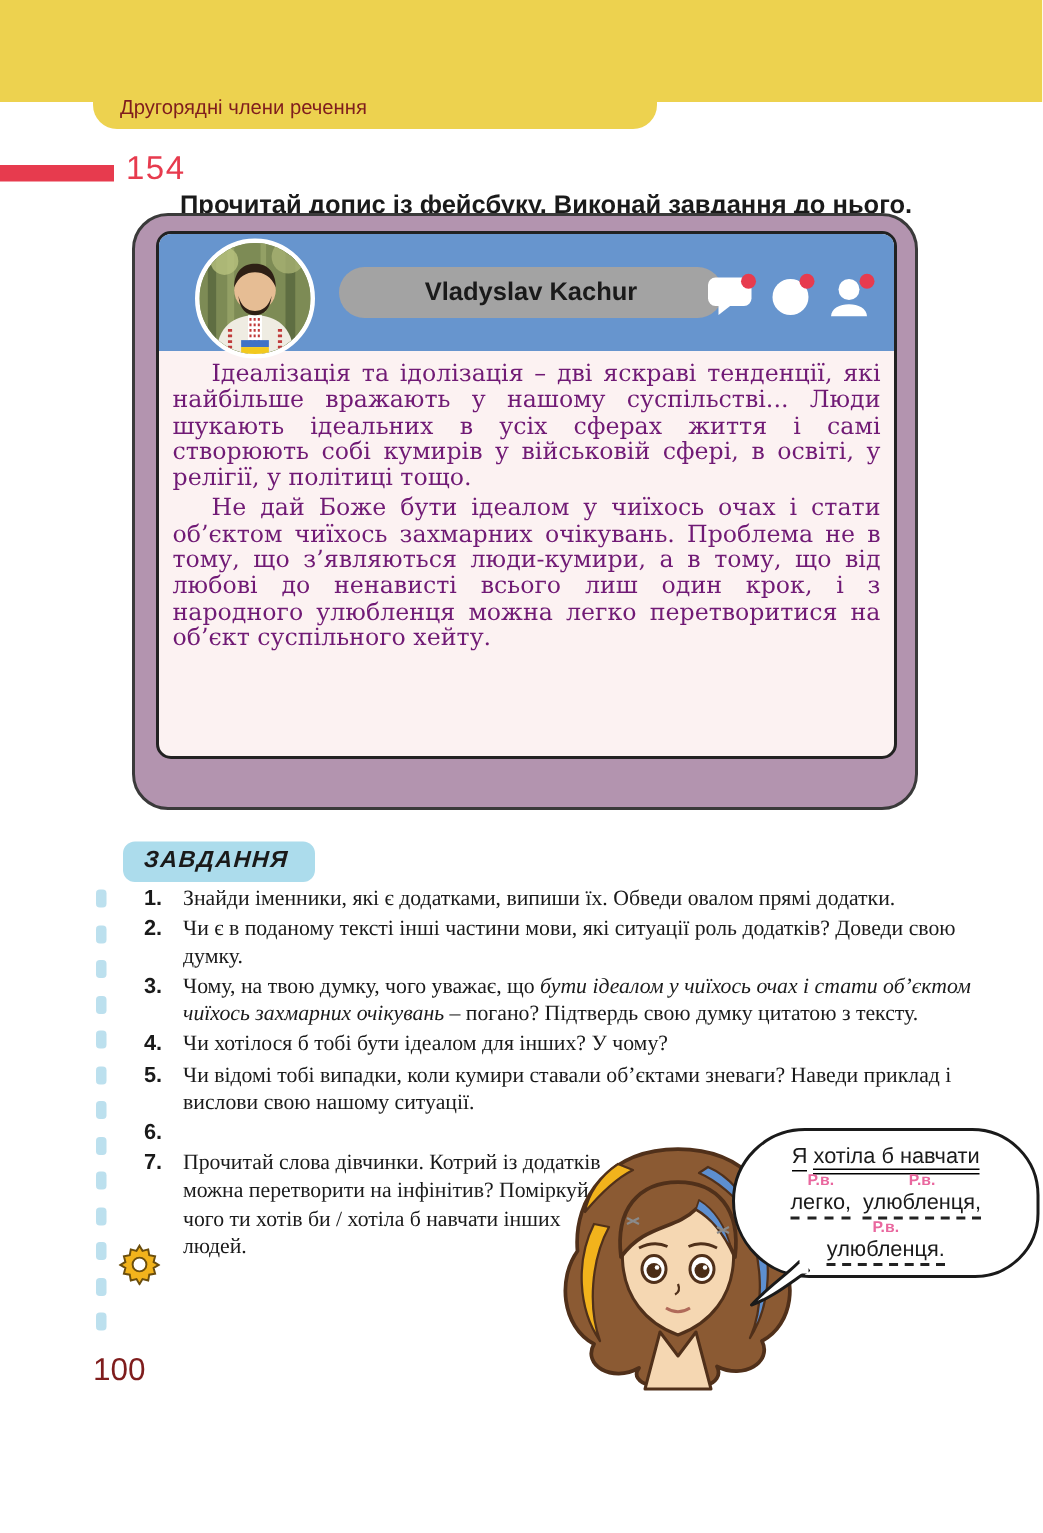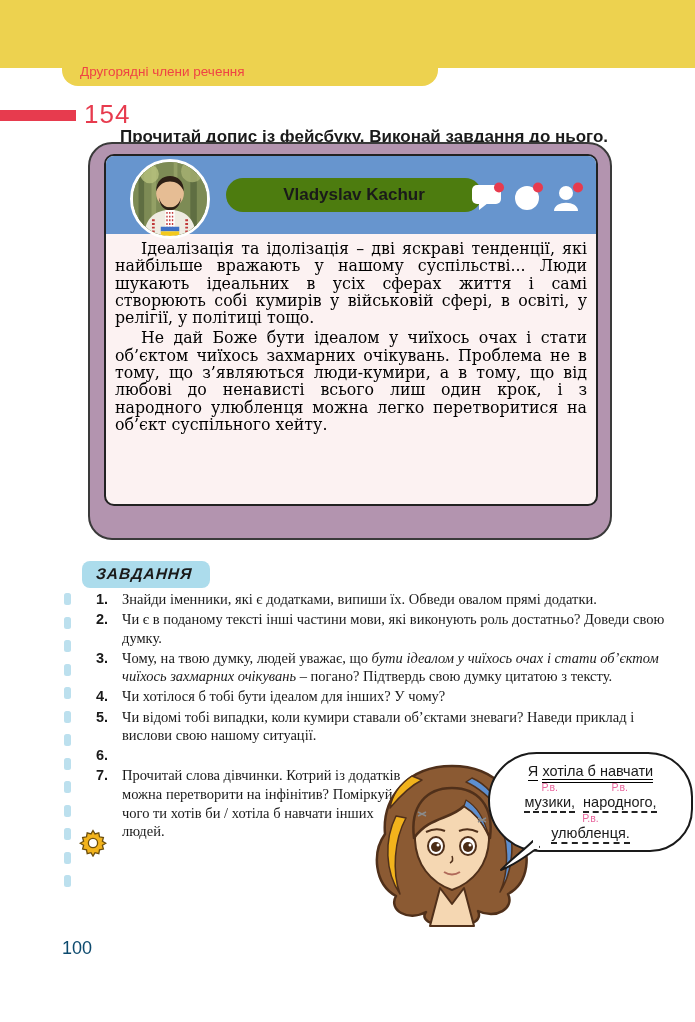--- a/index.html
+++ b/index.html
@@ -3,41 +3,41 @@
 <meta charset="utf-8">
 <style>
   html,body{margin:0;padding:0;background:#fff;}
   .page{position:relative;width:695px;height:1022px;background:#fff;overflow:hidden;
         font-family:"Liberation Sans",sans-serif;color:#1a1a1a;}
 
   
   .band{position:absolute;left:0;top:0;width:695px;height:68px;background:#EDD24F;}
   .tab{position:absolute;left:62px;top:0;width:376px;height:86px;background:#EDD24F;
        border-radius:0 0 16px 16px;}
-  .tab-label{position:absolute;left:80px;top:64px;font-size:13.5px;color:#ef4444;}
+  .tab-label{position:absolute;left:80px;top:64px;font-size:13.5px;color:#7f1d1d;}
 
   
   .redbar{position:absolute;left:0;top:110px;width:76px;height:11px;background:#E73B4E;}
-  .exnum{position:absolute;left:84px;top:99px;font-size:26px;color:#E73B4E;letter-spacing:1px;}
+  .exnum{position:absolute;left:84px;top:99px;font-size:22px;color:#E73B4E;letter-spacing:1px;}
   .exprompt{position:absolute;left:120px;top:103px;width:545px;font-size:17px;font-weight:bold;margin-top:24px;}
 
   
   .fb-frame{position:absolute;left:88px;top:142px;width:524px;height:398px;background:#B394AF;
             border:2px solid #3a3a3a;border-radius:24px;box-sizing:border-box;}
   .fb-card{position:absolute;left:104px;top:154px;width:494px;height:352px;background:#FCF2F2;
            border:2px solid #222;border-radius:10px;box-sizing:border-box;overflow:hidden;}
   .fb-header{position:absolute;left:0;top:0;right:0;height:78px;background:#6795CE;}
   .avatar{position:absolute;left:24px;top:3px;width:80px;height:80px;border-radius:50%;
           border:3px solid #fff;overflow:hidden;background:#7d8b55;box-sizing:border-box;}
   .avatar svg{display:block;}
-  .name-pill{position:absolute;left:120px;top:22px;width:256px;height:34px;background:#4d7c0f;
+  .name-pill{position:absolute;left:120px;top:22px;width:256px;height:34px;background:#a3a3a3;
              border-radius:17px;text-align:center;line-height:34px;font-weight:bold;font-size:17px;}
   .fb-icons{position:absolute;right:12px;top:26px;display:flex;gap:9px;align-items:flex-start;}
   .post-body{position:absolute;left:9px;right:9px;top:84px;font-family:"DejaVu Serif",serif;
-             font-size:15.8px;line-height:17.3px;text-align:justify;color:#000000;}
+             font-size:15.8px;line-height:17.3px;text-align:justify;color:#701a75;}
   .post-body p{margin:0 0 3px 0;text-indent:26px;}
 
   
   .chip{position:absolute;left:82px;top:561px;background:#ACDCEC;border-radius:8px;
         padding:4px 18px 5px 14px;}
   .chip span{display:inline-block;font-size:15.5px;font-weight:bold;font-style:italic;
              letter-spacing:1px;transform:skewX(-4deg);}
   .bullets{position:absolute;left:64px;top:593px;display:flex;flex-direction:column;gap:11.5px;}
   .bullet{width:7px;height:12px;border-radius:2.5px;background:#BCE0EE;}
   .tasks{position:absolute;left:96px;top:590px;width:576px;font-size:14.5px;line-height:18.6px;}
@@ -50,24 +50,24 @@
 
   
   .girl{position:absolute;left:352px;top:760px;}
   .bubble{position:absolute;left:488px;top:752px;width:205px;height:100px;background:#fff;
           border:2px solid #1a1a1a;border-radius:52px 48px 46px 55px;box-sizing:border-box;
           text-align:center;padding-top:9px;font-size:14.5px;}
   .bubble-tail{position:absolute;left:499px;top:839px;}
   .subj{border-bottom:1.5px solid #000;padding-bottom:1px;}
   .pred{border-bottom:4px double #000;padding-bottom:0;}
   .obj{display:inline-block;margin:0 2px;vertical-align:bottom;}
-  .case{display:block;font-size:10.5px;line-height:11px;color:#E9679E;margin:3px 0 1px 0;}
+  .case{display:block;font-size:10.5px;line-height:11px;color:#E9679E;margin:3px 0 1px 0;font-weight:bold;}
   .word{border-bottom:2px dashed #222;padding-bottom:1px;}
 
-  .pagenum{position:absolute;left:62px;top:938px;font-size:18px;color:#0c4a6e;}
+  .pagenum{position:absolute;left:62px;top:902px;font-size:21px;color:#7f1d1d;}
 </style>
 </head>
 <body>
 
 <div class="page">
 
   <div class="band"></div>
   <div class="tab"></div>
   <div class="tab-label">Другорядні члени речення</div>
 
@@ -146,25 +146,25 @@
     <div class="bullet"></div>
   </div>
 
   <div class="tasks">
     <div class="task">
       <span class="num">1.</span>
       <span class="txt">Знайди іменники, які є додатками, випиши їх. Обведи овалом прямі додатки.</span>
     </div>
     <div class="task">
       <span class="num">2.</span>
-      <span class="txt">Чи є в поданому тексті інші частини мови, які виконують роль достатньо? Доведи свою думку.</span>
+      <span class="txt">Чи є в поданому тексті інші частини мови, які ситуації роль додатків? Доведи свою думку.</span>
     </div>
     <div class="task">
       <span class="num">3.</span>
-      <span class="txt"><span>Чому, на твою думку, людей уважає, що </span><span class="it">бути ідеалом у чиїхось очах і стати об’єктом чиїхось захмарних очікувань</span><span> – погано? Підтвердь свою думку цитатою з тексту.</span></span>
+      <span class="txt"><span>Чому, на твою думку, чого уважає, що </span><span class="it">бути ідеалом у чиїхось очах і стати об’єктом чиїхось захмарних очікувань</span><span> – погано? Підтвердь свою думку цитатою з тексту.</span></span>
     </div>
     <div class="task">
       <span class="num">4.</span>
       <span class="txt">Чи хотілося б тобі бути ідеалом для інших? У чому?</span>
     </div>
     <div class="task">
       <span class="num">5.</span>
       <span class="txt">Чи відомі тобі випадки, коли кумири ставали об’єктами зневаги? Наведи приклад і вислови свою нашому ситуації.</span>
     </div>
     <div class="task narrow">
@@ -212,25 +212,25 @@
   </div>
 
   <div class="bubble">
     <div>
       <span class="subj">Я</span>
       <span class="pred">хотіла б навчати</span>
     </div>
     <div>
       <span class="obj">
         <span class="case">Р.в.</span>
-        <span class="word">музики,</span>
+        <span class="word">легко,</span>
       </span>
       <span class="obj">
         <span class="case">Р.в.</span>
-        <span class="word">народного,</span>
+        <span class="word">улюбленця,</span>
       </span>
     </div>
     <div>
       <span class="obj">
         <span class="case">Р.в.</span>
         <span class="word">улюбленця.</span>
       </span>
     </div>
   </div>
   <div class="bubble-tail">

